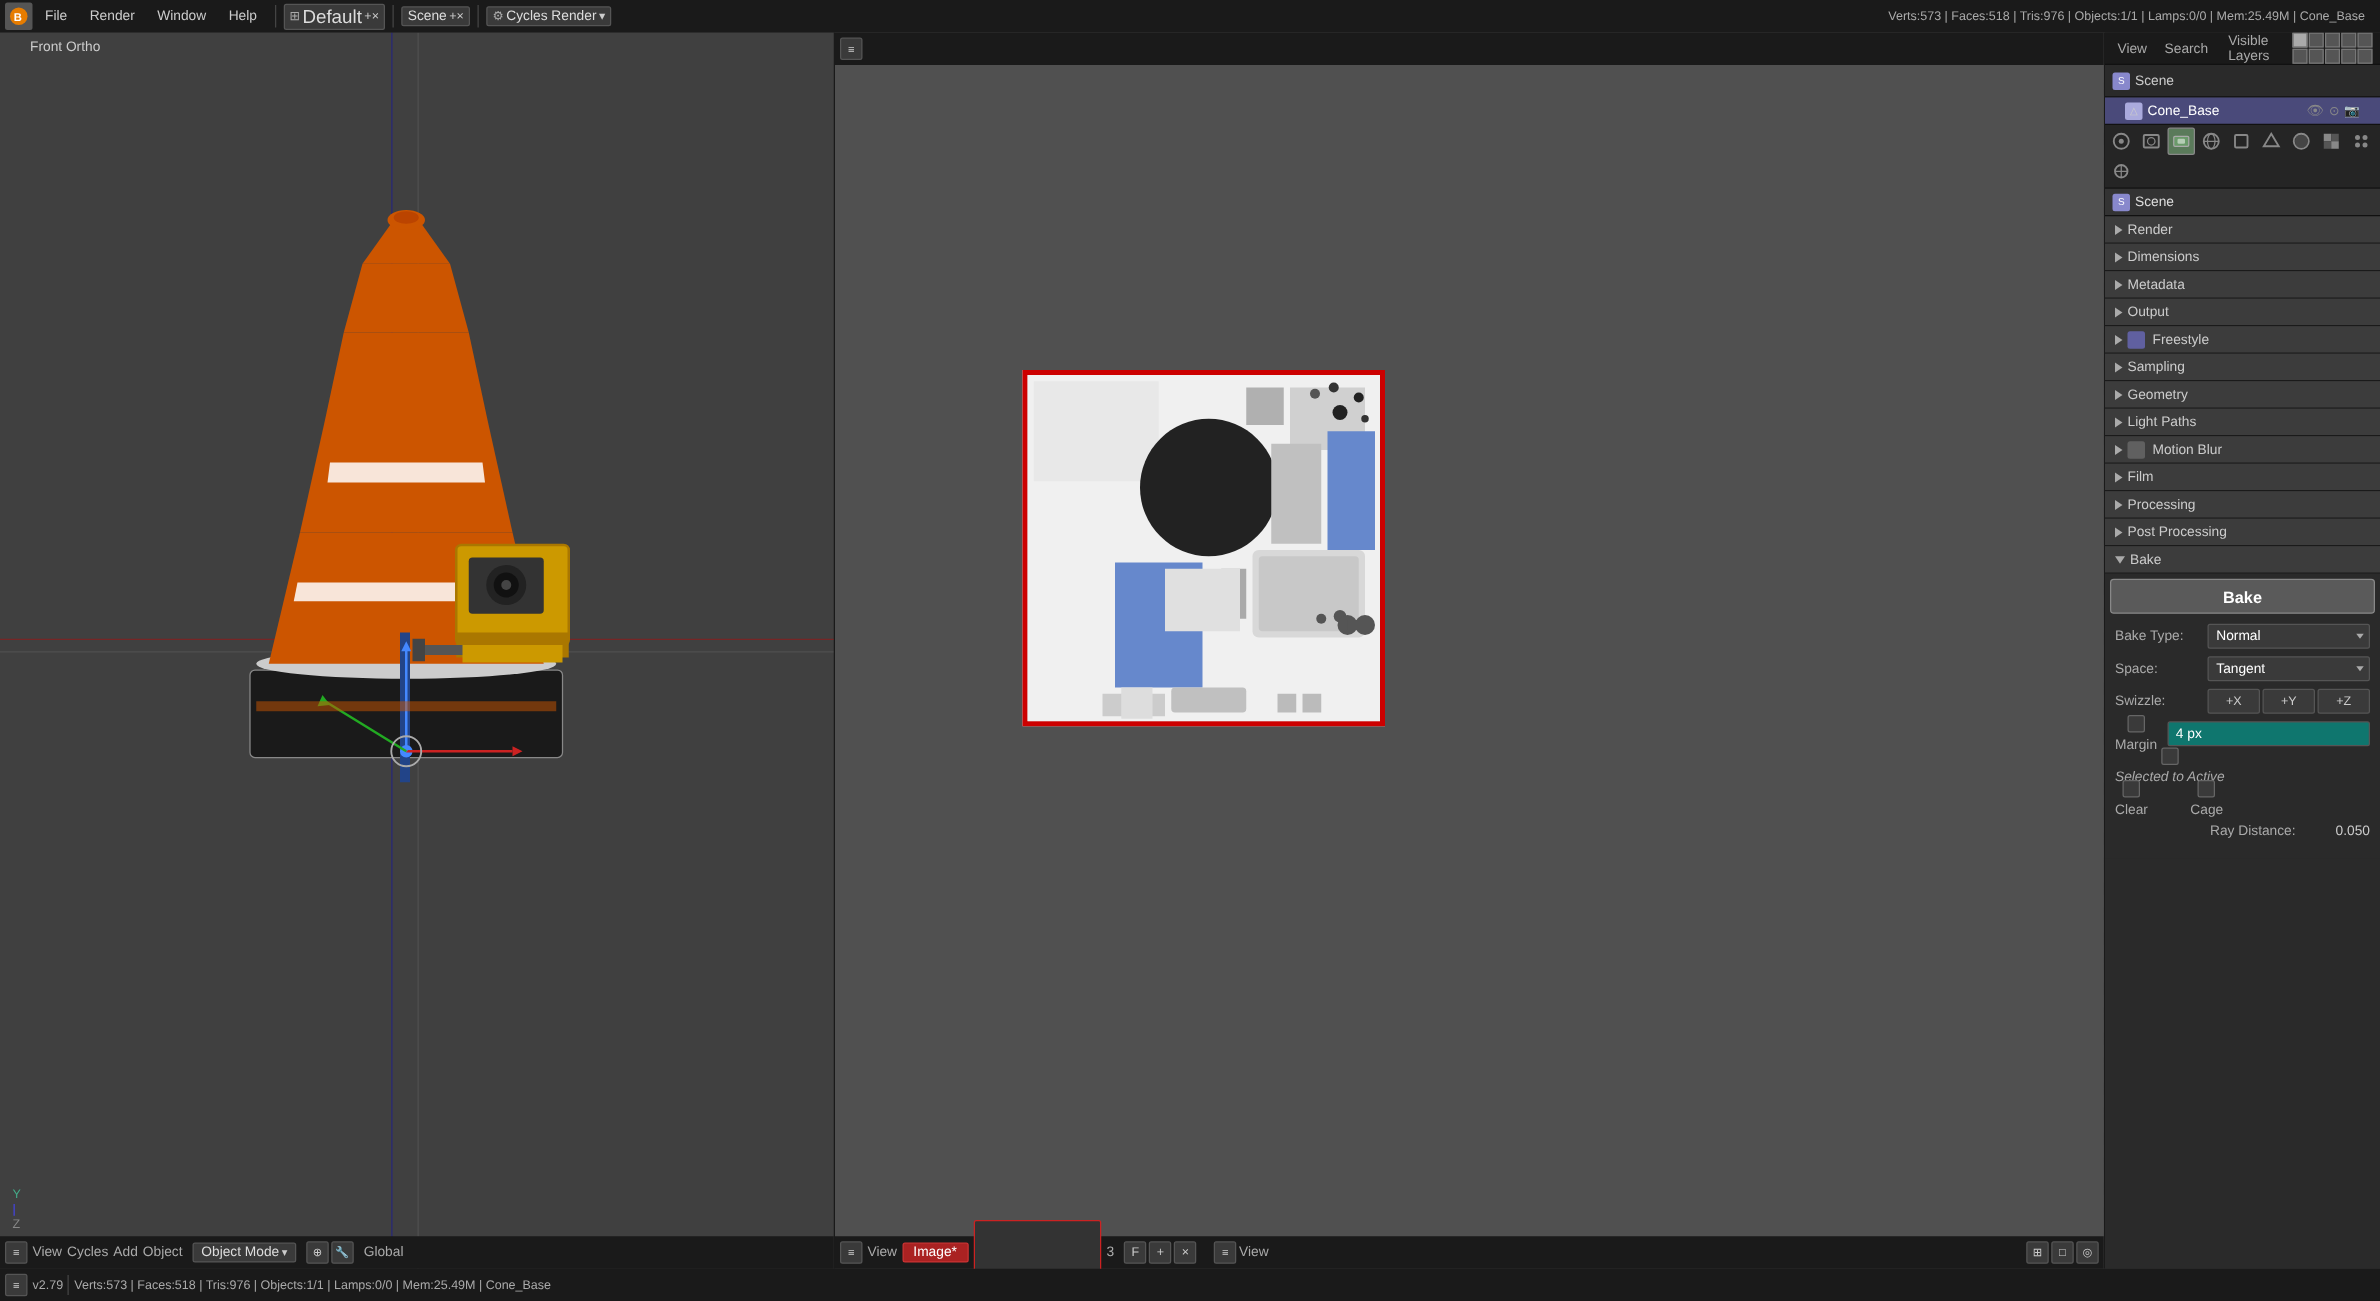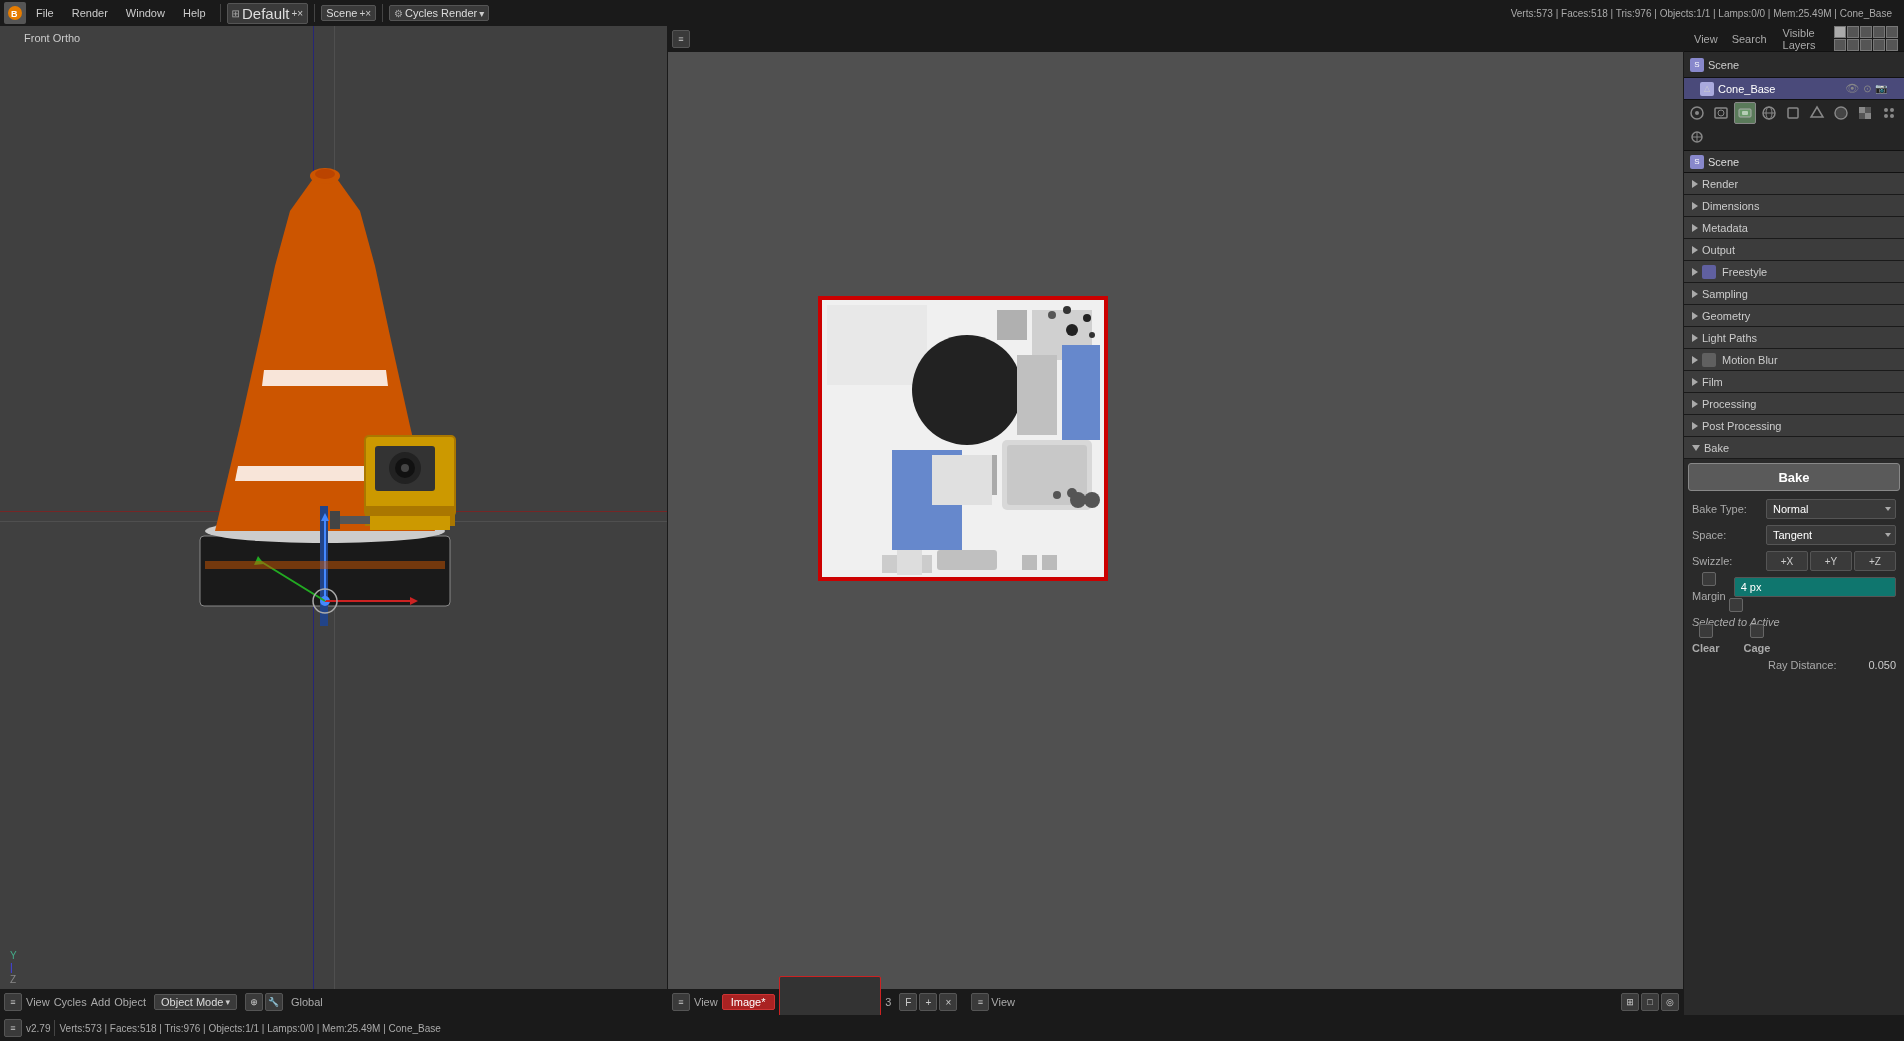--- a/index.html
+++ b/index.html
@@ -856,21 +856,21 @@
 
         
         <div style="display:flex;align-items:center;padding:0 4px;gap:8px;height:24px;margin-bottom:2px;font-style:italic;">
           <div class="checkbox-wrap">
             <div class="cb"></div>
             <span class="cb-label">Selected to Active</span>
           </div>
         </div>
 
         
-        <div style="display:flex;align-items:center;padding:0 4px;gap:4px;height:24px;margin-bottom:2px;font-weight:bold;">
+        <div style="display:flex;align-items:center;padding:0 4px;gap:14px;height:24px;margin-bottom:2px;">
           <div class="checkbox-wrap">
             <div class="cb"></div>
             <span class="cb-label">Clear</span>
           </div>
           <div class="checkbox-wrap" style="margin-left:20px;">
             <div class="cb"></div>
             <span class="cb-label">Cage</span>
           </div>
         </div>
 

